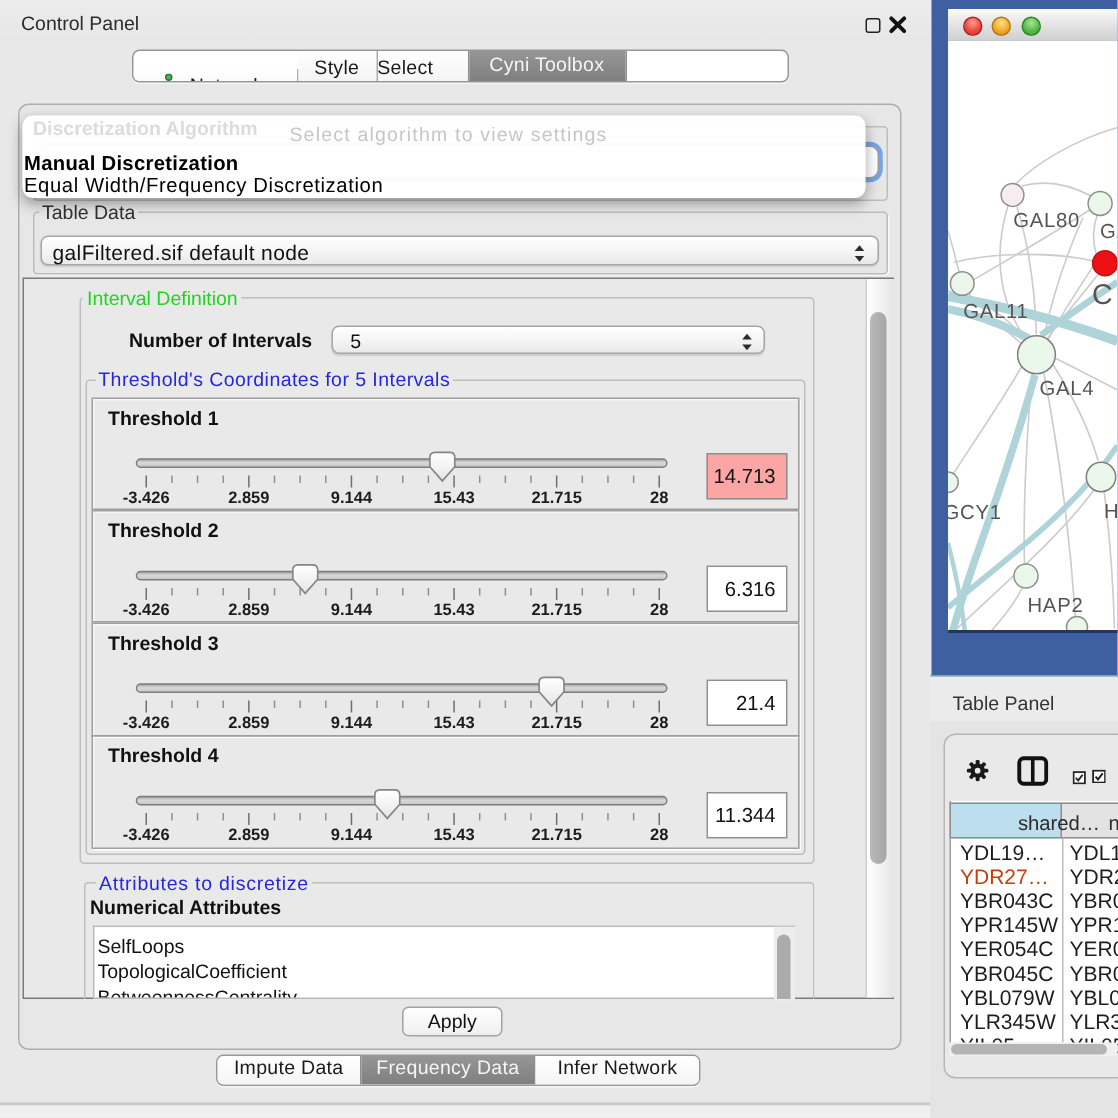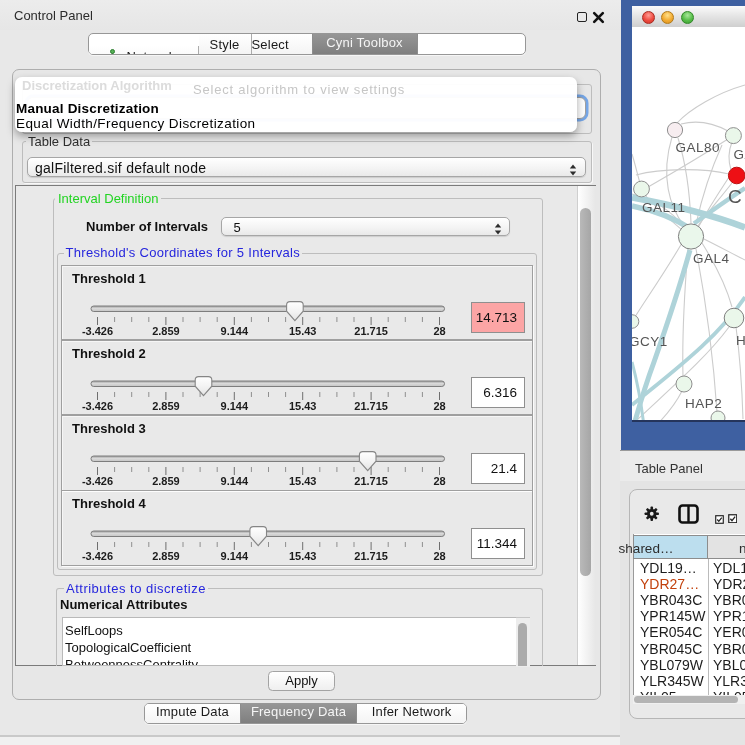--- a/index.html
+++ b/index.html
@@ -400,21 +400,21 @@
 <path d="M2.5,5 L4.2,7 L7.5,2.8" fill="none" stroke="#222" stroke-width="1.4"></path>
 </svg></div>
 <div class="abs" style="left:727.5px;top:509px;"><svg width="9.5" height="9.5" viewBox="0 0 10 10">
 <rect x="0.8" y="0.8" width="8.4" height="8.4" fill="#fff" stroke="#222" stroke-width="1.3"></rect>
 <path d="M2.5,5 L4.2,7 L7.5,2.8" fill="none" stroke="#222" stroke-width="1.4"></path>
 </svg></div>
 
 <div class="abs bx" style="left:632.5px;top:534px;width:113px;height:160.5px;background:#fff;border-left:1px solid #9a9a9a;"></div>
 <div class="abs bx" style="left:633px;top:534.5px;width:74.5px;height:24px;background:#bcdeee;border:1px solid #8d8d8d;"></div>
 <div class="abs bx" style="left:707.5px;top:534.5px;width:38px;height:24px;background:#e3e3e3;border-top:1px solid #8d8d8d;border-bottom:1px solid #8d8d8d;"></div>
-<div class="abs" style="left:609px;top:540.5px;width:74px;text-align:center;font-size:13.5px;color:#2c2c2c;">shared…</div>
+<div class="abs" style="left:669px;top:540.5px;width:74px;text-align:center;font-size:13.5px;color:#2c2c2c;">shared…</div>
 <div class="abs" style="left:739px;top:540.5px;font-size:13.5px;color:#2c2c2c;">n…</div>
 <div class="abs" style="left:707.5px;top:558.5px;width:1px;height:136px;background:#bbbbbb;"></div>
 <div style="position:absolute;left:640px;top:559.5px;font-size:14px;color:#1d1d1d;">YDL19…</div>
 <div style="position:absolute;left:713px;top:559.5px;font-size:14px;color:#1d1d1d;white-space:nowrap;">YDL194W</div>
 <div style="position:absolute;left:640px;top:575.7px;font-size:14px;color:#c2410c;">YDR27…</div>
 <div style="position:absolute;left:713px;top:575.7px;font-size:14px;color:#1d1d1d;white-space:nowrap;">YDR277C</div>
 <div style="position:absolute;left:640px;top:591.9px;font-size:14px;color:#1d1d1d;">YBR043C</div>
 <div style="position:absolute;left:713px;top:591.9px;font-size:14px;color:#1d1d1d;white-space:nowrap;">YBR043C</div>
 <div style="position:absolute;left:640px;top:608.1px;font-size:14px;color:#1d1d1d;">YPR145W</div>
 <div style="position:absolute;left:713px;top:608.1px;font-size:14px;color:#1d1d1d;white-space:nowrap;">YPR145W</div>

